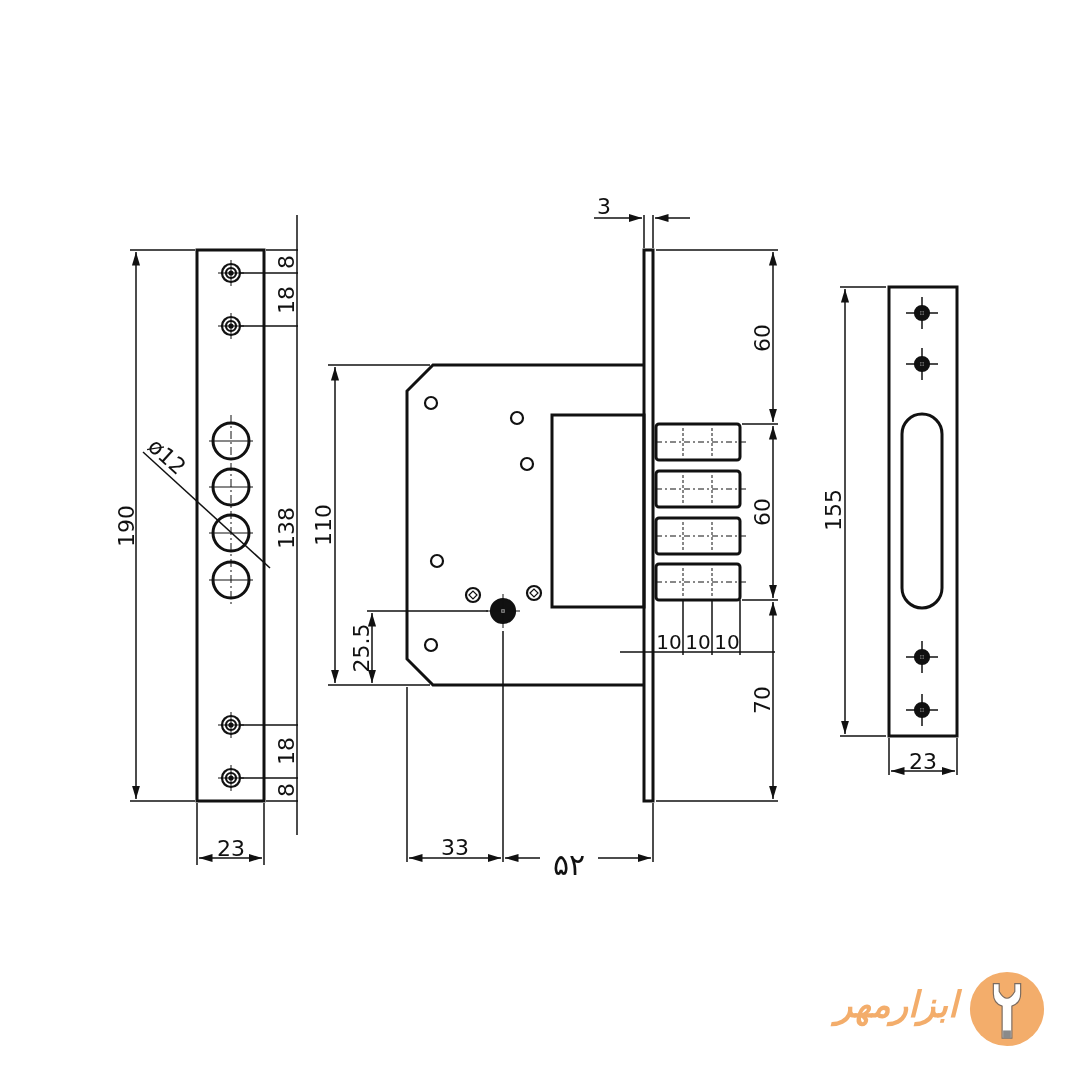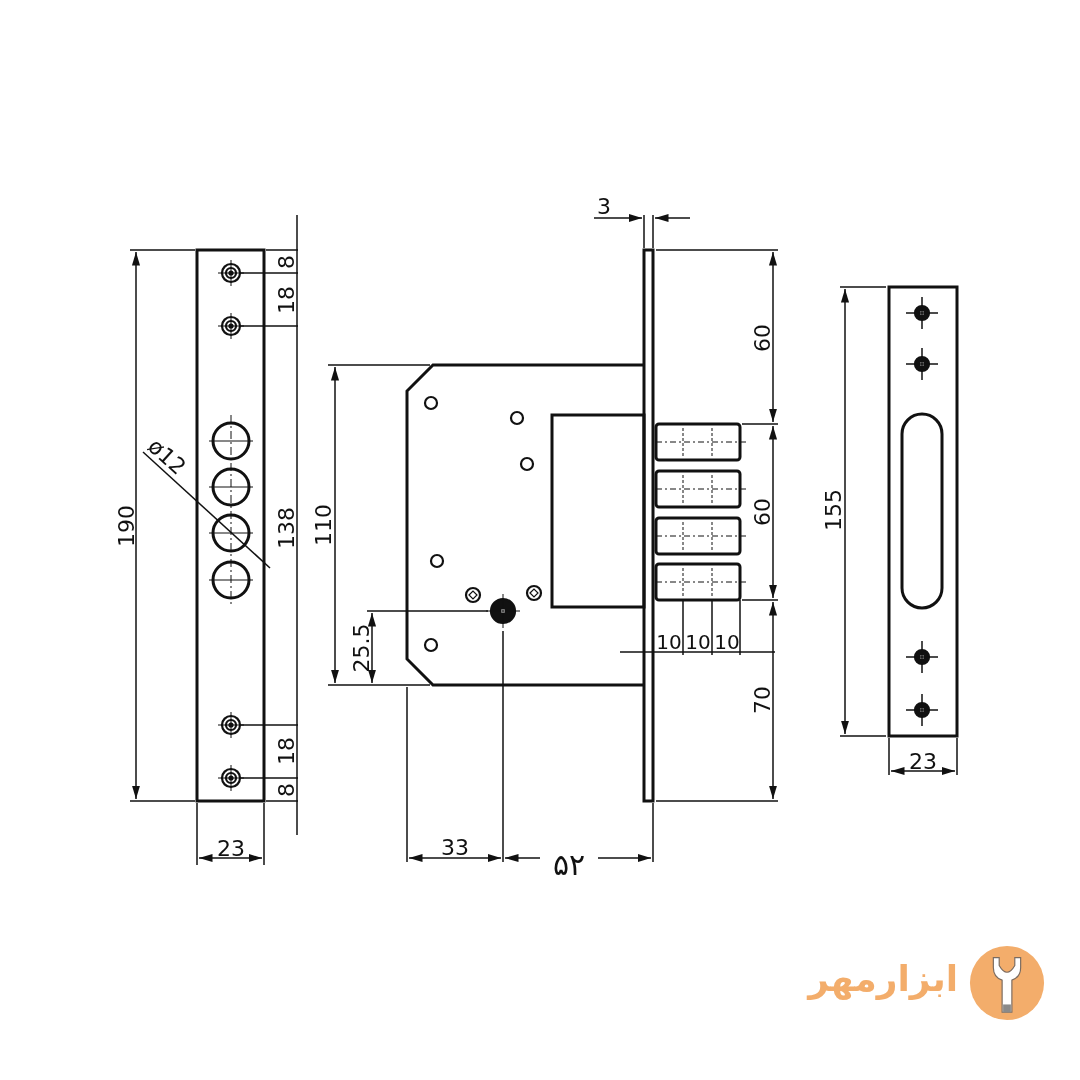--- a/index.html
+++ b/index.html
@@ -1,19 +1,19 @@
 <!DOCTYPE html>
 <html><head>
 <meta charset="utf-8">
 <style>
   html, body { margin: 0; padding: 0; background: #ffffff; }
   body { width: 1080px; height: 1080px; position: relative; overflow: hidden; font-family: "DejaVu Sans", sans-serif; }
   #drawing { position: absolute; left: 0; top: 0; width: 1080px; height: 1080px; }
   .dimtxt { font-family: "DejaVu Sans", sans-serif; font-size: 22px; fill: #111; }
-  #logo { position: absolute; left: 808px; top: 940px; width: 240px; height: 90px; }
+  #logo { position: absolute; left: 808px; top: 966px; width: 240px; height: 90px; font-style: italic; }
   #logo-text { position: absolute; left: 0; top: 18px; width: 150px; text-align: right; font-family: "DejaVu Sans", sans-serif; font-weight: bold; font-size: 36px; color: #f3ad6b; direction: rtl; }
   #logo-badge { position: absolute; left: 160px; top: 4px; width: 78px; height: 78px; }
 </style>
 </head>
 <body>
 
 <svg id="drawing" viewBox="0 0 1080 1080" xmlns="http://www.w3.org/2000/svg">
   <defs>
     <marker id="arr" viewBox="0 0 10 10" refX="10" refY="5" markerWidth="9" markerHeight="9" orient="auto-start-reverse">
       <path d="M0,2 L10,5 L0,8 z" fill="#111"></path>

